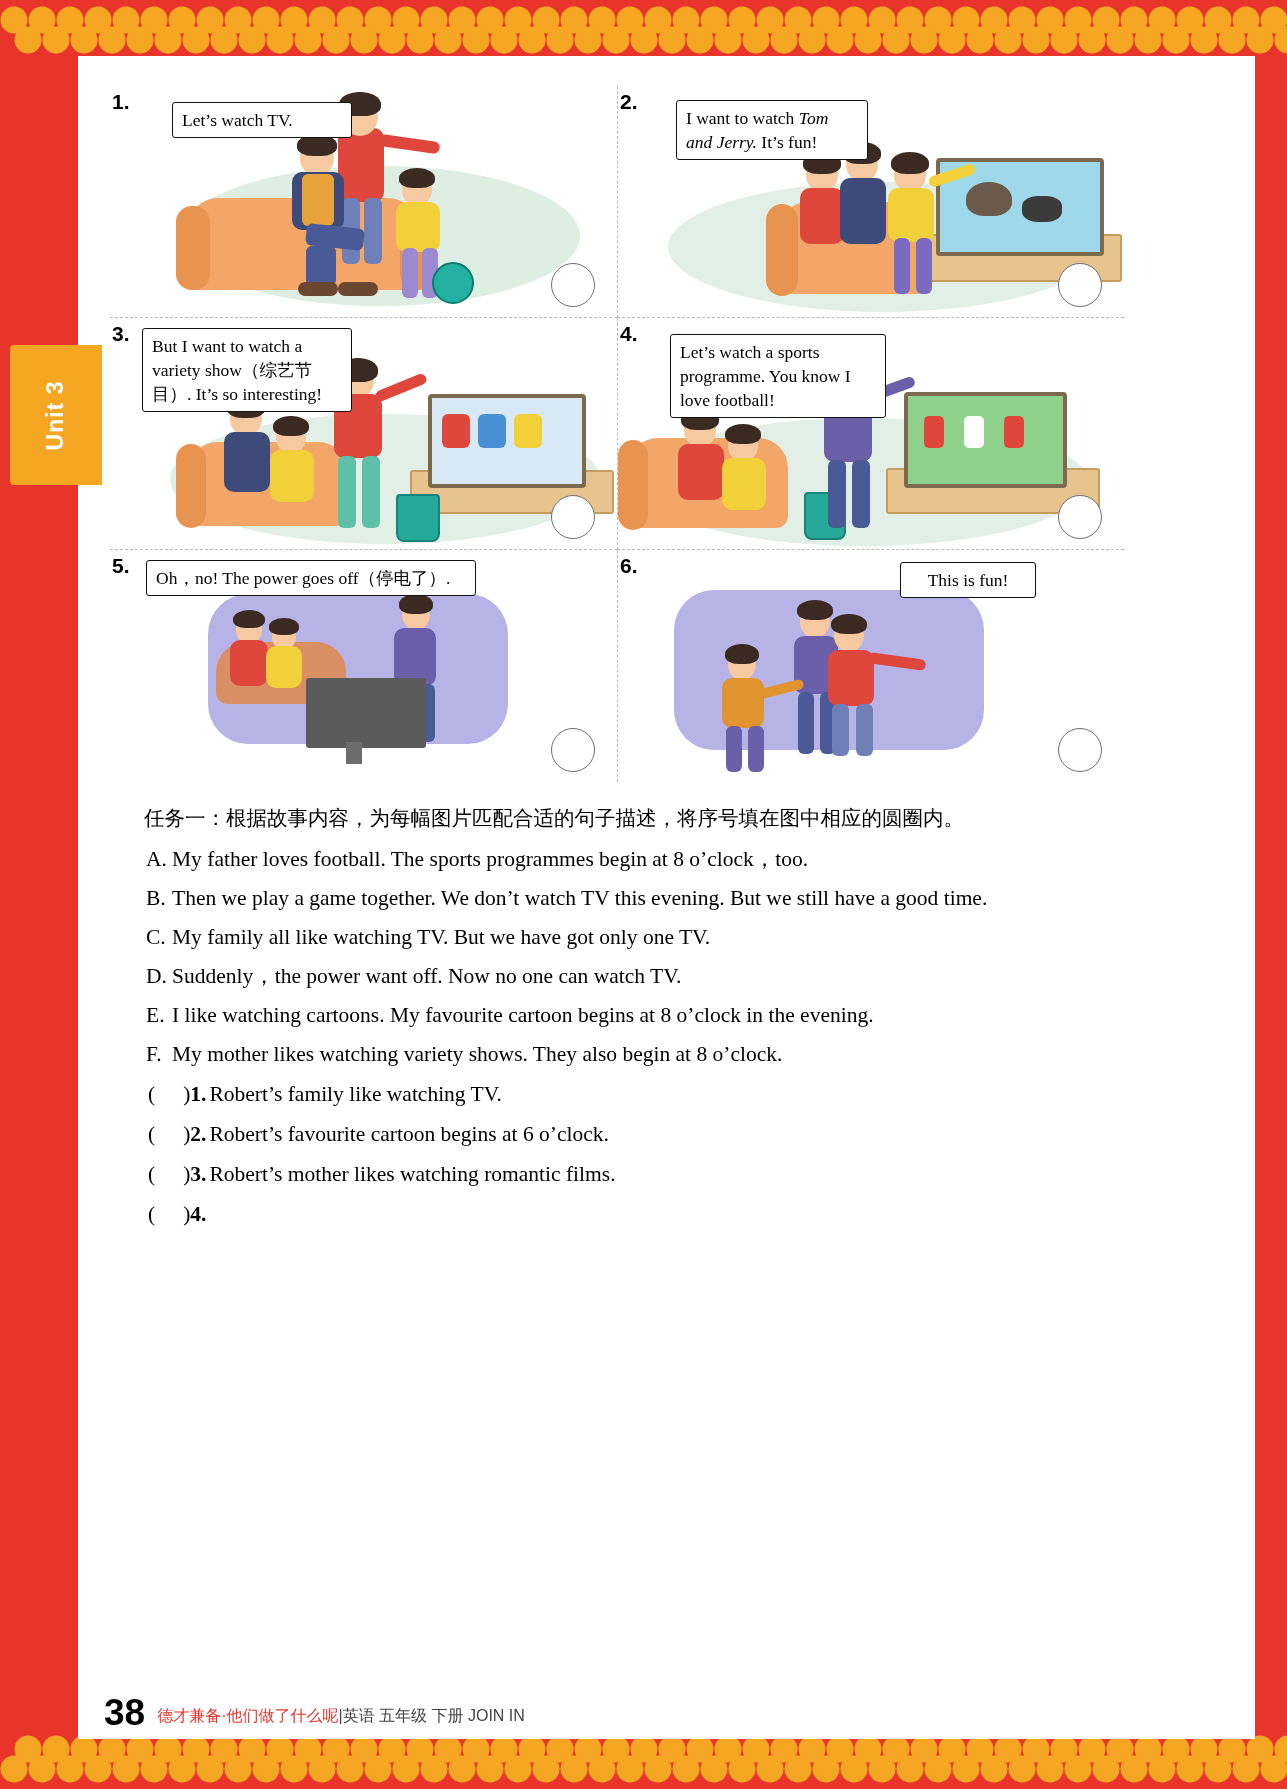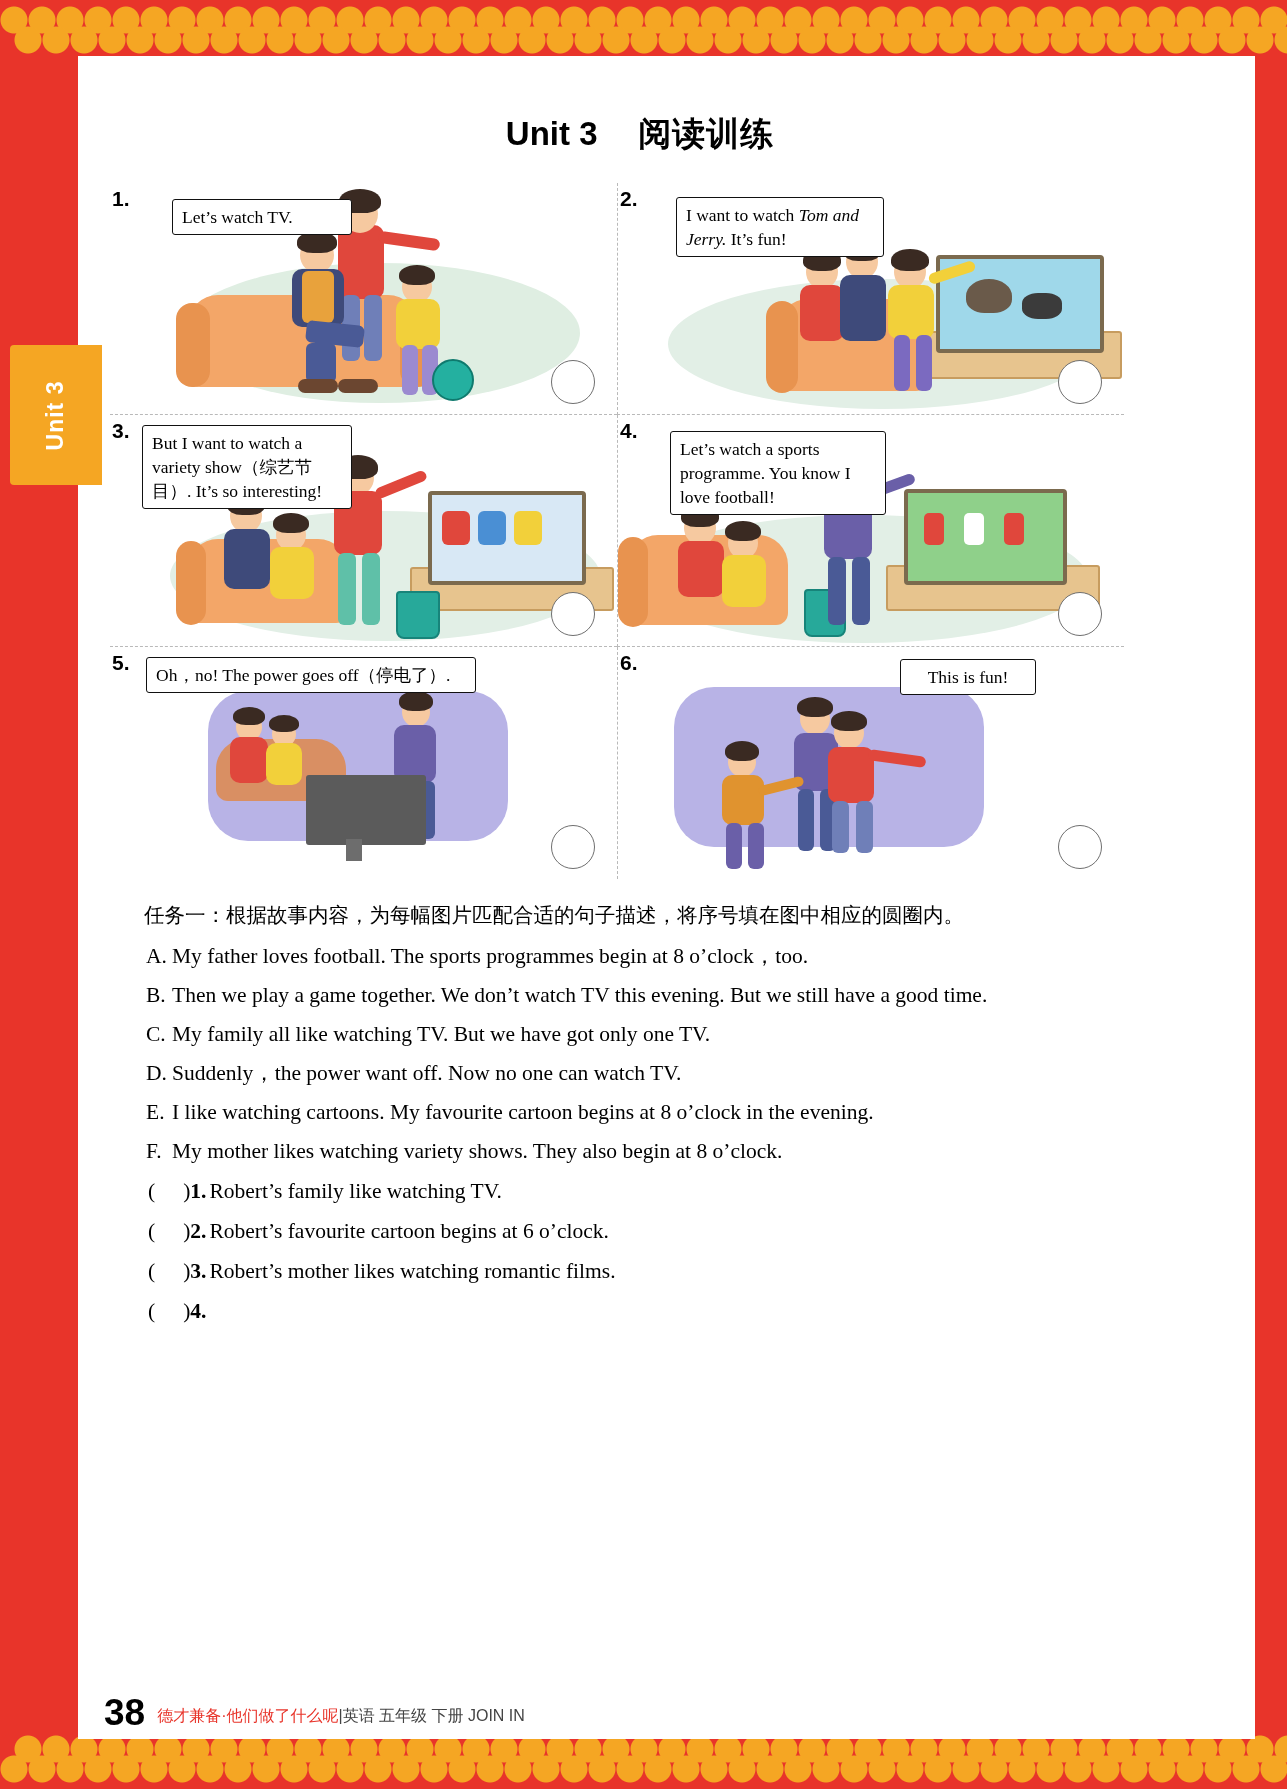--- a/index.html
+++ b/index.html
@@ -159,25 +159,20 @@
 <div class="scallop-left"></div>
 
 <div class="inner-white"></div>
 
 <div class="unit-tab">
   <span>Unit 3</span>
 </div>
 
 <div class="content">
 
-  <h1 class="title">
-    <span class="num">Unit 3</span>
-    &nbsp;&nbsp;
-    <span>阅读训练</span>
-  </h1>
 
 
   <div class="comic">
 
     <div class="comic-row">
       <div class="panel b">
         <div class="scene">
           <div class="floor" style="left:70px;top:80px;width:400px;height:140px;background:#dfeee2;"></div>
 
           <div class="sofa" style="left:78px;top:112px;width:230px;height:92px;"></div>
@@ -230,21 +225,21 @@
           <div class="body" style="left:222px;top:92px;width:46px;height:66px;background:#3e4a7a;"></div>
 
           <div class="head" style="left:276px;top:72px;width:32px;height:34px;"></div>
           <div class="hair" style="left:273px;top:66px;width:38px;height:22px;"></div>
           <div class="body" style="left:270px;top:102px;width:46px;height:54px;background:#f2d03a;"></div>
           <div class="leg" style="left:276px;top:152px;width:16px;height:56px;background:#7b6ac0;"></div>
           <div class="leg" style="left:298px;top:152px;width:16px;height:56px;background:#7b6ac0;"></div>
           <div class="body" style="left:310px;top:84px;width:48px;height:11px;background:#f2d03a;transform:rotate(-18deg);border-radius:6px;"></div>
         </div>
         <div class="pnum">2.</div>
-        <div class="bubble" style="left:58px;top:14px;width:208px;">
+        <div class="bubble" style="left:58px;top:14px;width:192px;">
           <span>I want to watch </span><i>Tom and Jerry.</i><span> It’s fun!</span>
         </div>
         <div class="answer-circle"></div>
       </div>
     </div>
 
     <div class="comic-row">
       <div class="panel b">
         <div class="scene">
           <div class="floor" style="left:60px;top:96px;width:430px;height:130px;background:#e2efe6;"></div>

